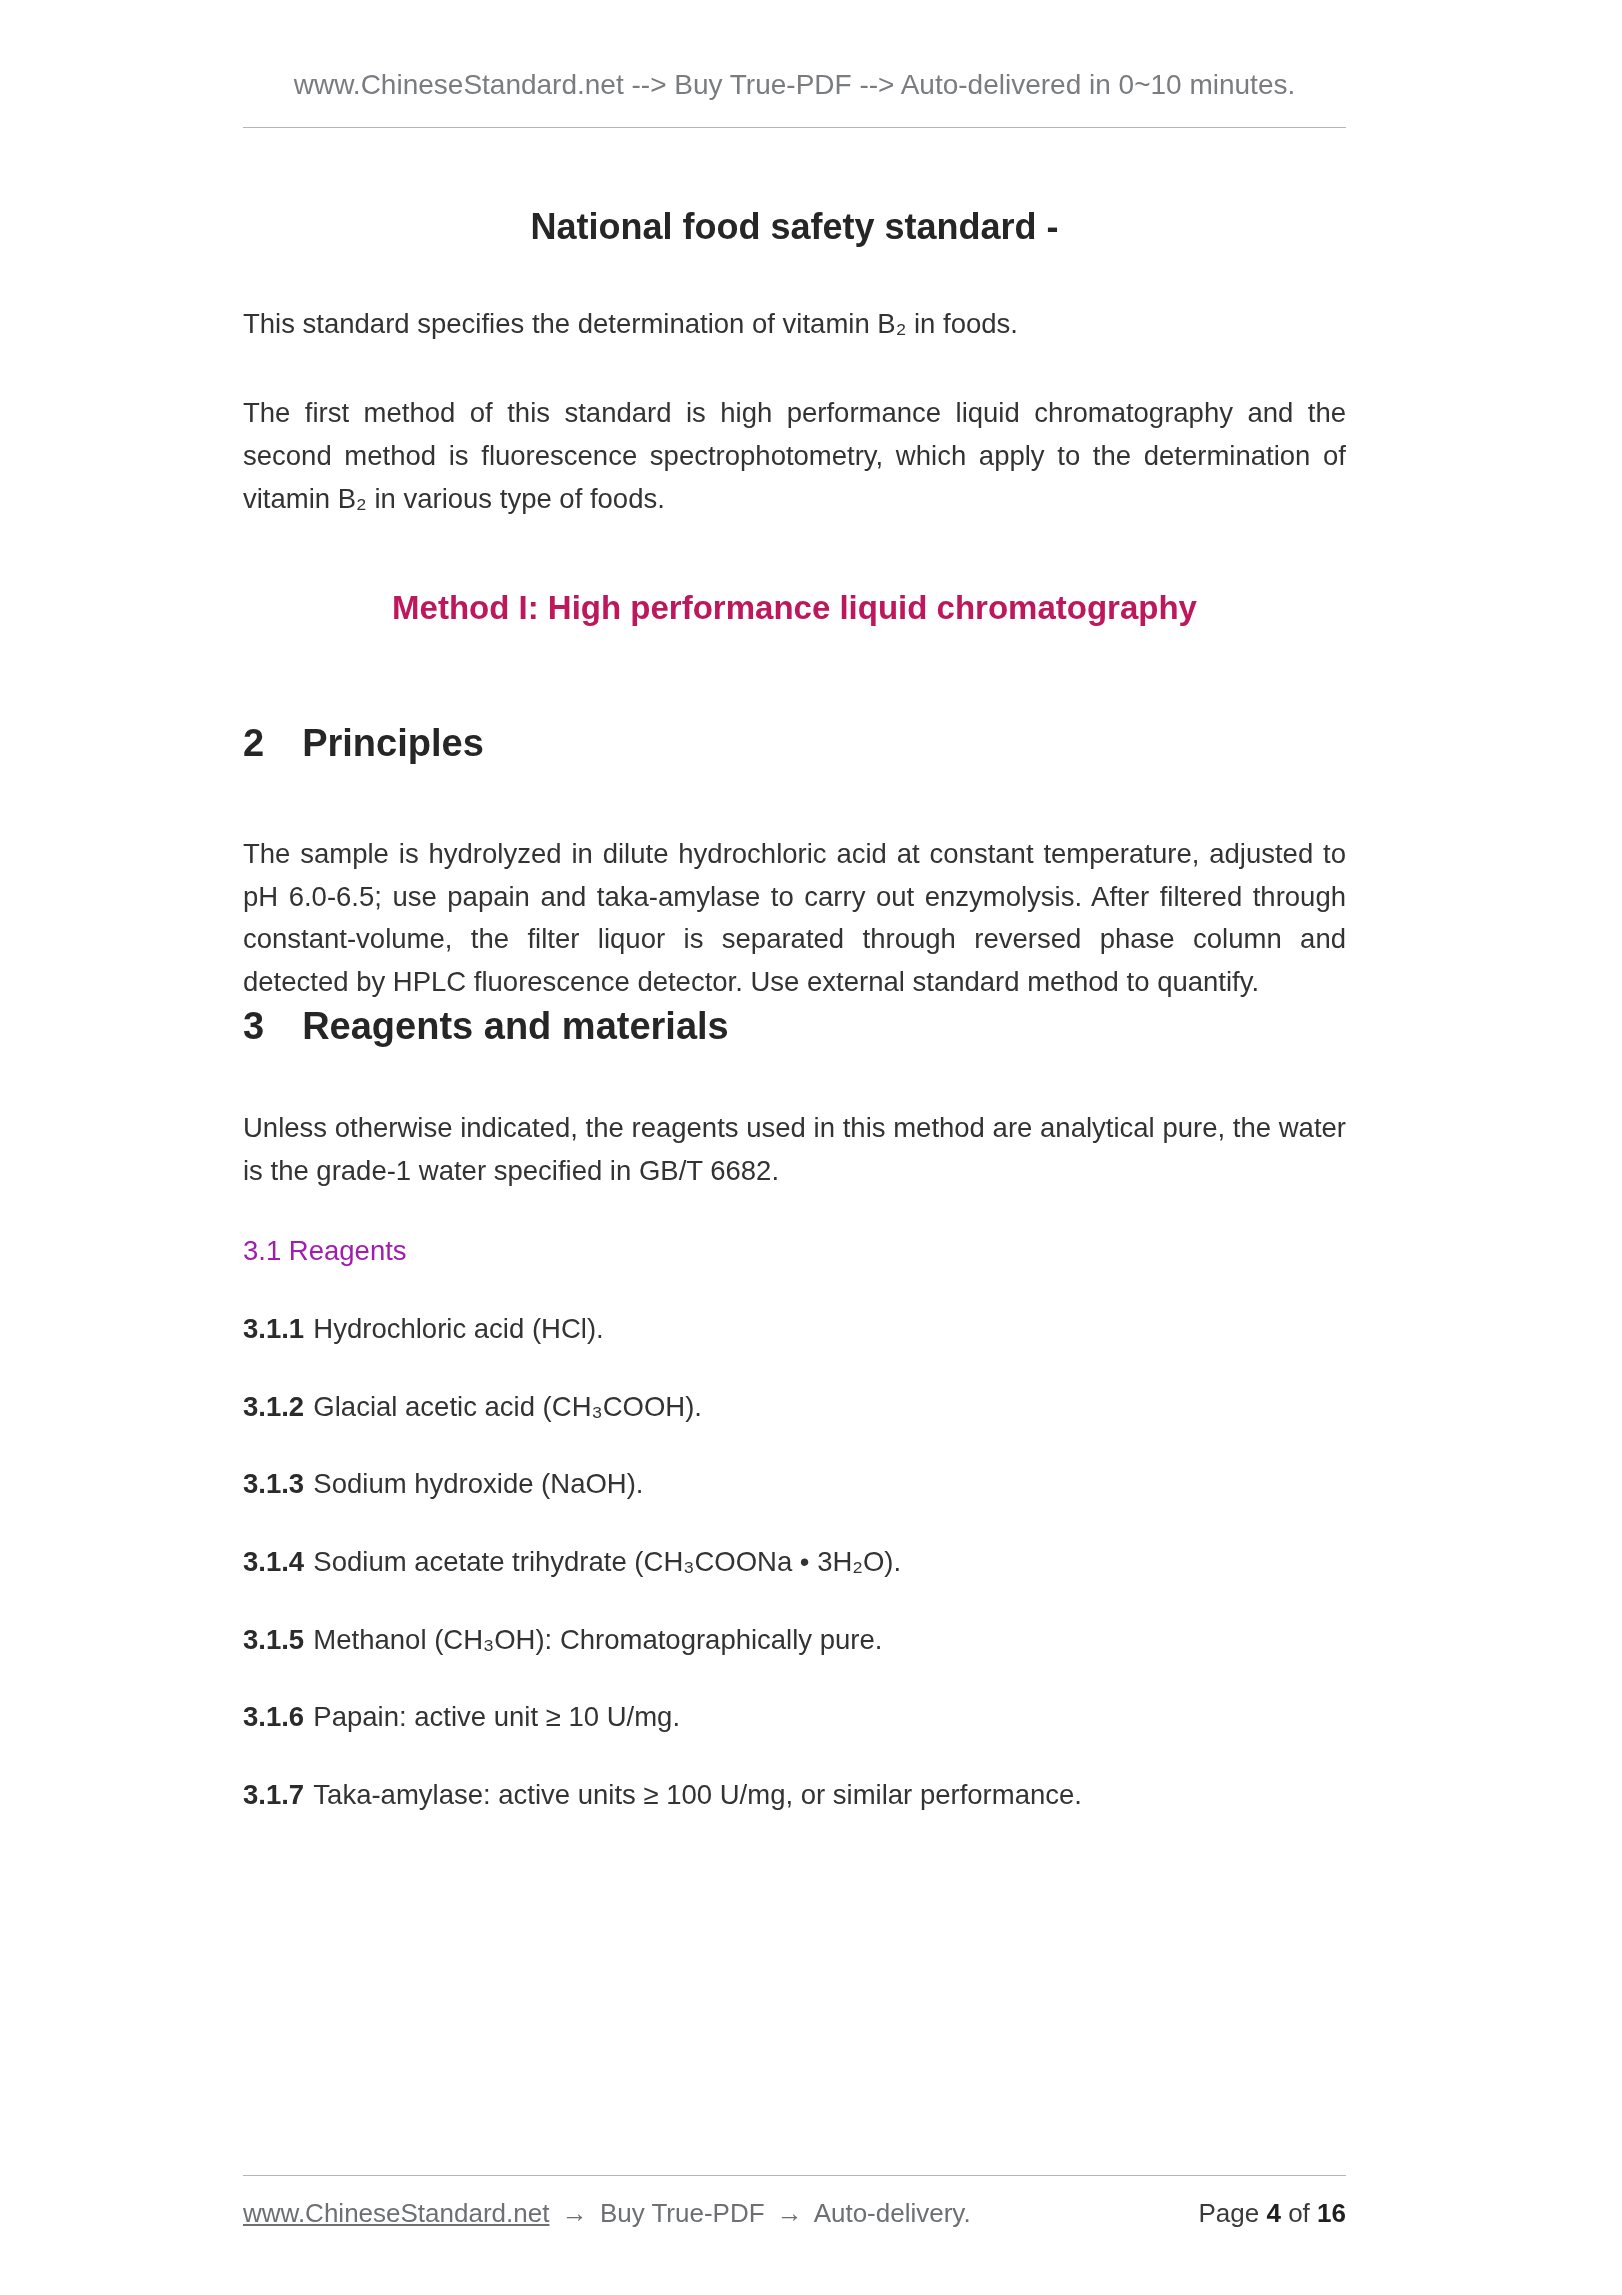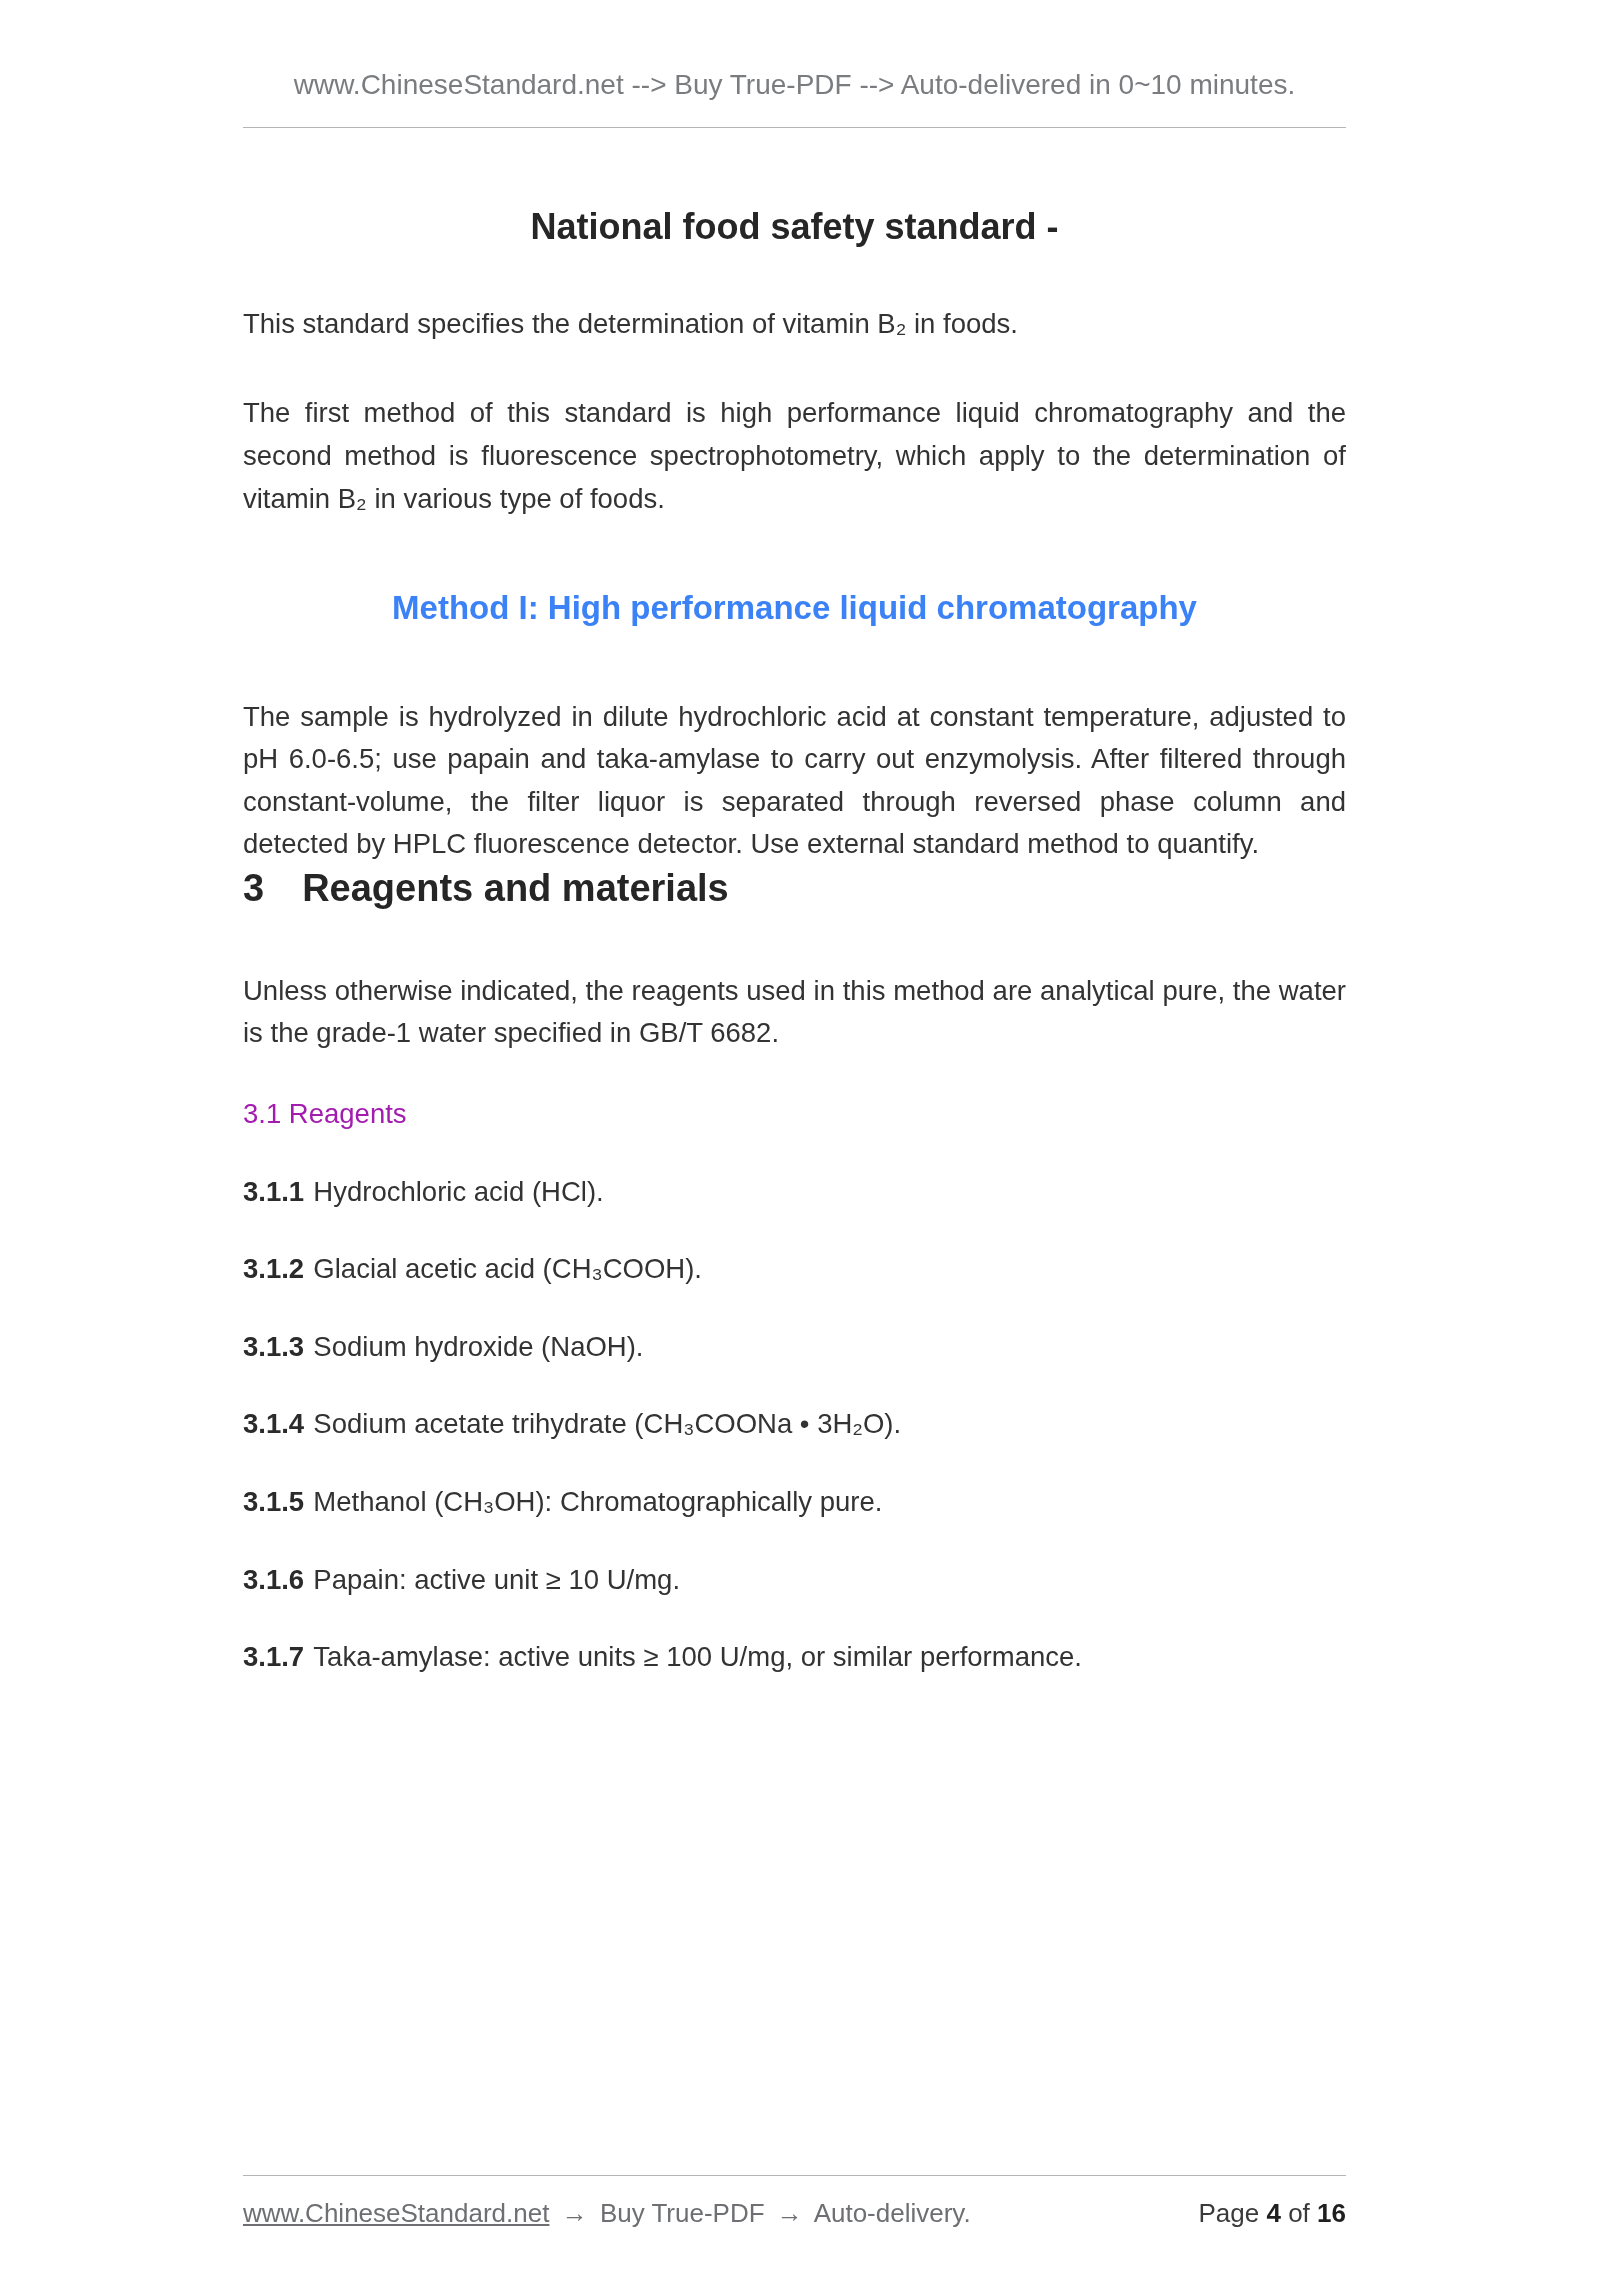--- a/index.html
+++ b/index.html
@@ -63,21 +63,21 @@
   .sec-num { margin-right: 38px; }
   .heading-scope      { margin-top: 90px; }
   .heading-principles { margin-top: 92px; }
   .heading-reagents   { }
 
   .method-heading {
     margin: 67px 0 0 0;
     text-align: center;
     font-size: 33px;
     font-weight: bold;
-    color: #3b82f6;
+    color: #be185d;
     line-height: 1.25;
   }
 
   
   .para {
     margin: 47px 0 0 0;
     font-size: 27.5px;
     line-height: 1.55;
     text-align: justify;
     color: #333333;
@@ -143,20 +143,21 @@
     </div>
 
     <div class="doc-title">National food safety standard -</div>
 
 
     <p class="para para-first">This standard specifies the determination of vitamin B₂ in foods.</p>
     <p class="para">The first method of this standard is high performance liquid chromatography and the second method is fluorescence spectrophotometry, which apply to the determination of vitamin B₂ in various type of foods.</p>
 
     <h3 class="method-heading">Method I: High performance liquid chromatography</h3>
 
+    <h2 class="section-heading heading-principles"><span class="sec-num">2</span><span>Principles</span></h2>
 
     <p class="para para-principles">The sample is hydrolyzed in dilute hydrochloric acid at constant temperature, adjusted to pH 6.0-6.5; use papain and taka-amylase to carry out enzymolysis. After filtered through constant-volume, the filter liquor is separated through reversed phase column and detected by HPLC fluorescence detector. Use external standard method to quantify.</p>
 
     <h2 class="section-heading heading-reagents"><span class="sec-num">3</span><span>Reagents and materials</span></h2>
 
     <p class="para para-reagents">Unless otherwise indicated, the reagents used in this method are analytical pure, the water is the grade-1 water specified in GB/T 6682.</p>
 
     <p class="sub-heading">3.1 Reagents</p>
 
     <p class="reagent-item"><b class="item-num">3.1.1</b><span>Hydrochloric acid (HCl).</span></p>

